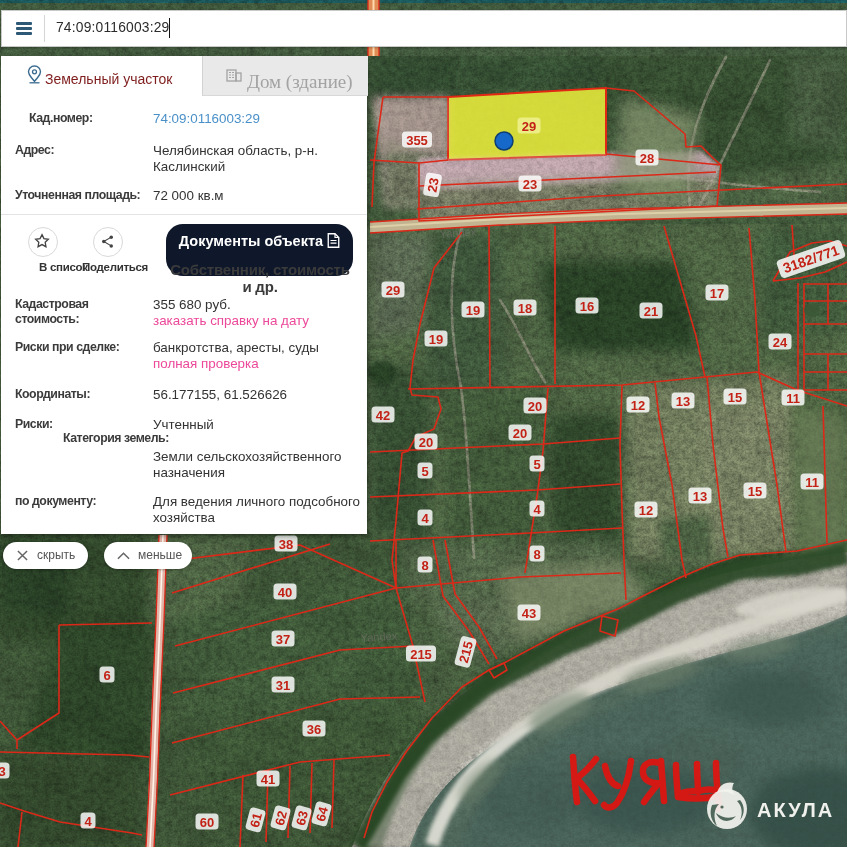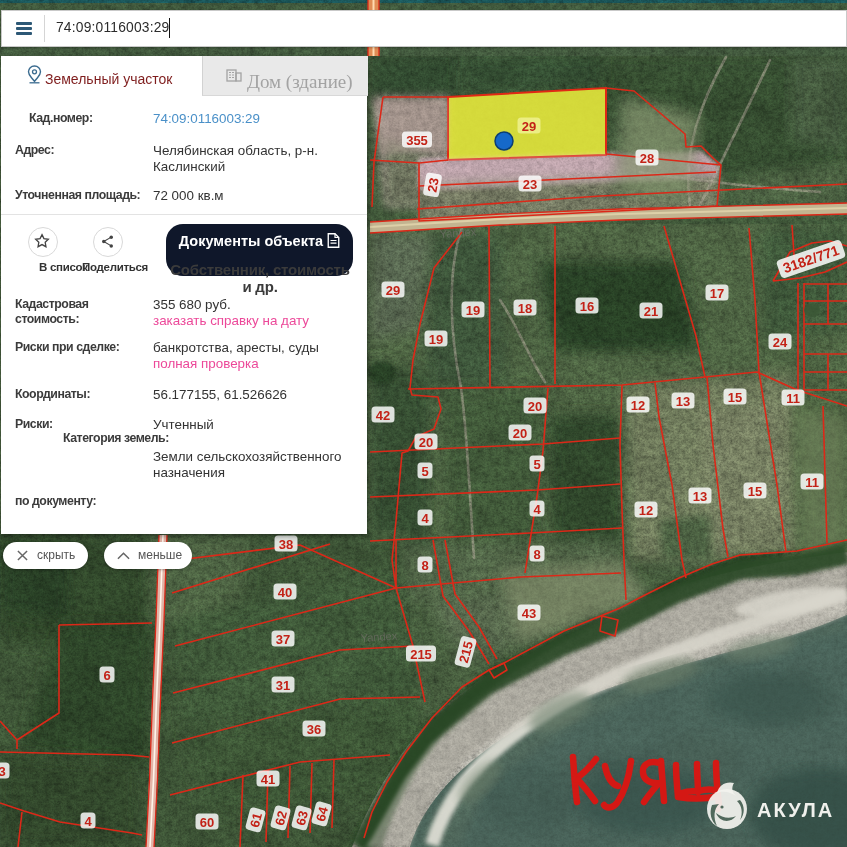--- a/index.html
+++ b/index.html
@@ -504,20 +504,21 @@
 <div class="val" style="top:241px;">355 680 руб.<br><a class="lnk">заказать справку на дату</a></div>
 <div class="lbl" style="top:284px;">Риски при сделке:</div>
 <div class="val" style="top:284px;">банкротства, аресты, суды<br><a class="lnk">полная проверка</a></div>
 <div class="lbl" style="top:331px;">Координаты:</div>
 <div class="val" style="top:331px;">56.177155, 61.526626</div>
 <div class="lbl" style="top:361px;">Риски:</div>
 <div class="val" style="top:361px;">Учтенный</div>
 <div class="lbl" style="top:375px;padding-left:48px;">Категория земель:</div>
 <div class="val" style="top:393px;">Земли сельскохозяйственного<br>назначения</div>
 <div class="lbl" style="top:438px;">по документу:</div>
+<div class="val" style="top:438px;">Для ведения личного подсобного<br>хозяйства</div>
 </div>
 
 <div class="pill" id="hide">
     <svg width="11" height="11" viewBox="0 0 12 12" style="position:absolute;left:14px;top:8px;">
       <path d="M1,1 L11,11 M11,1 L1,11" stroke="#666" stroke-width="1.6"></path>
     </svg>
     <span class="tx">скрыть</span>
   </div>
 <div class="pill" id="less">
     <svg width="13" height="8" viewBox="0 0 14 8" style="position:absolute;left:13px;top:10px;">

